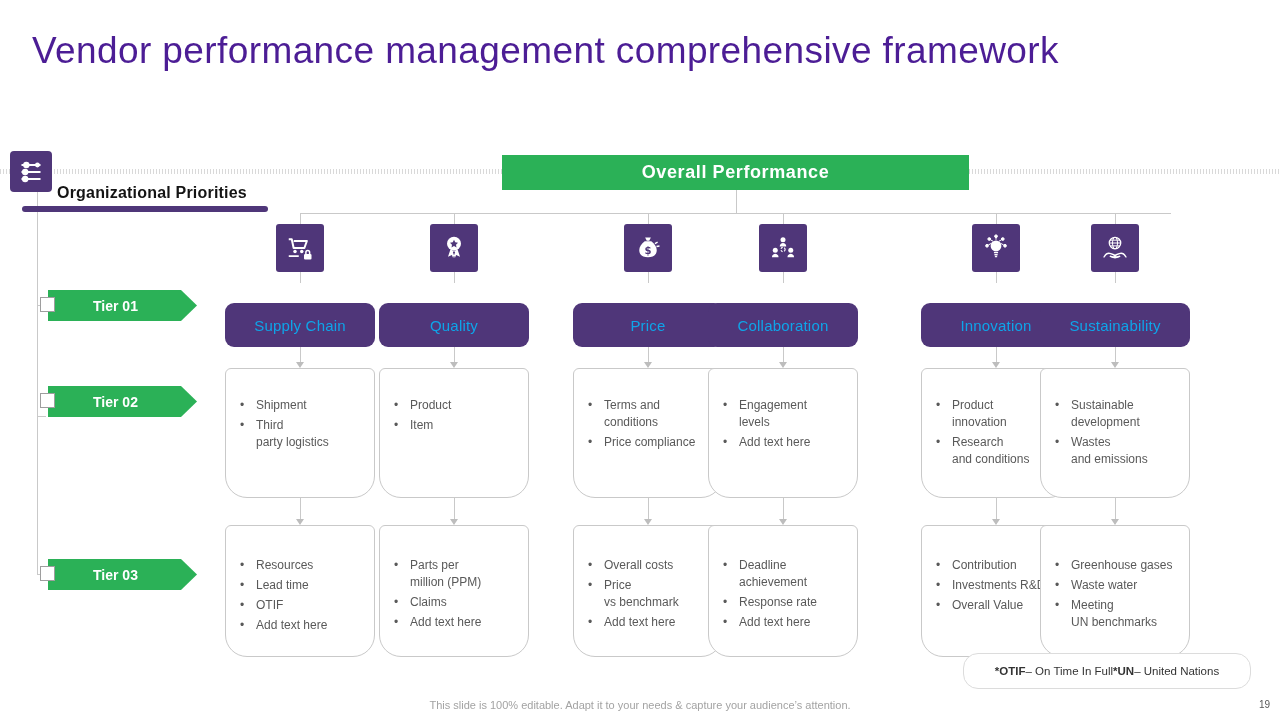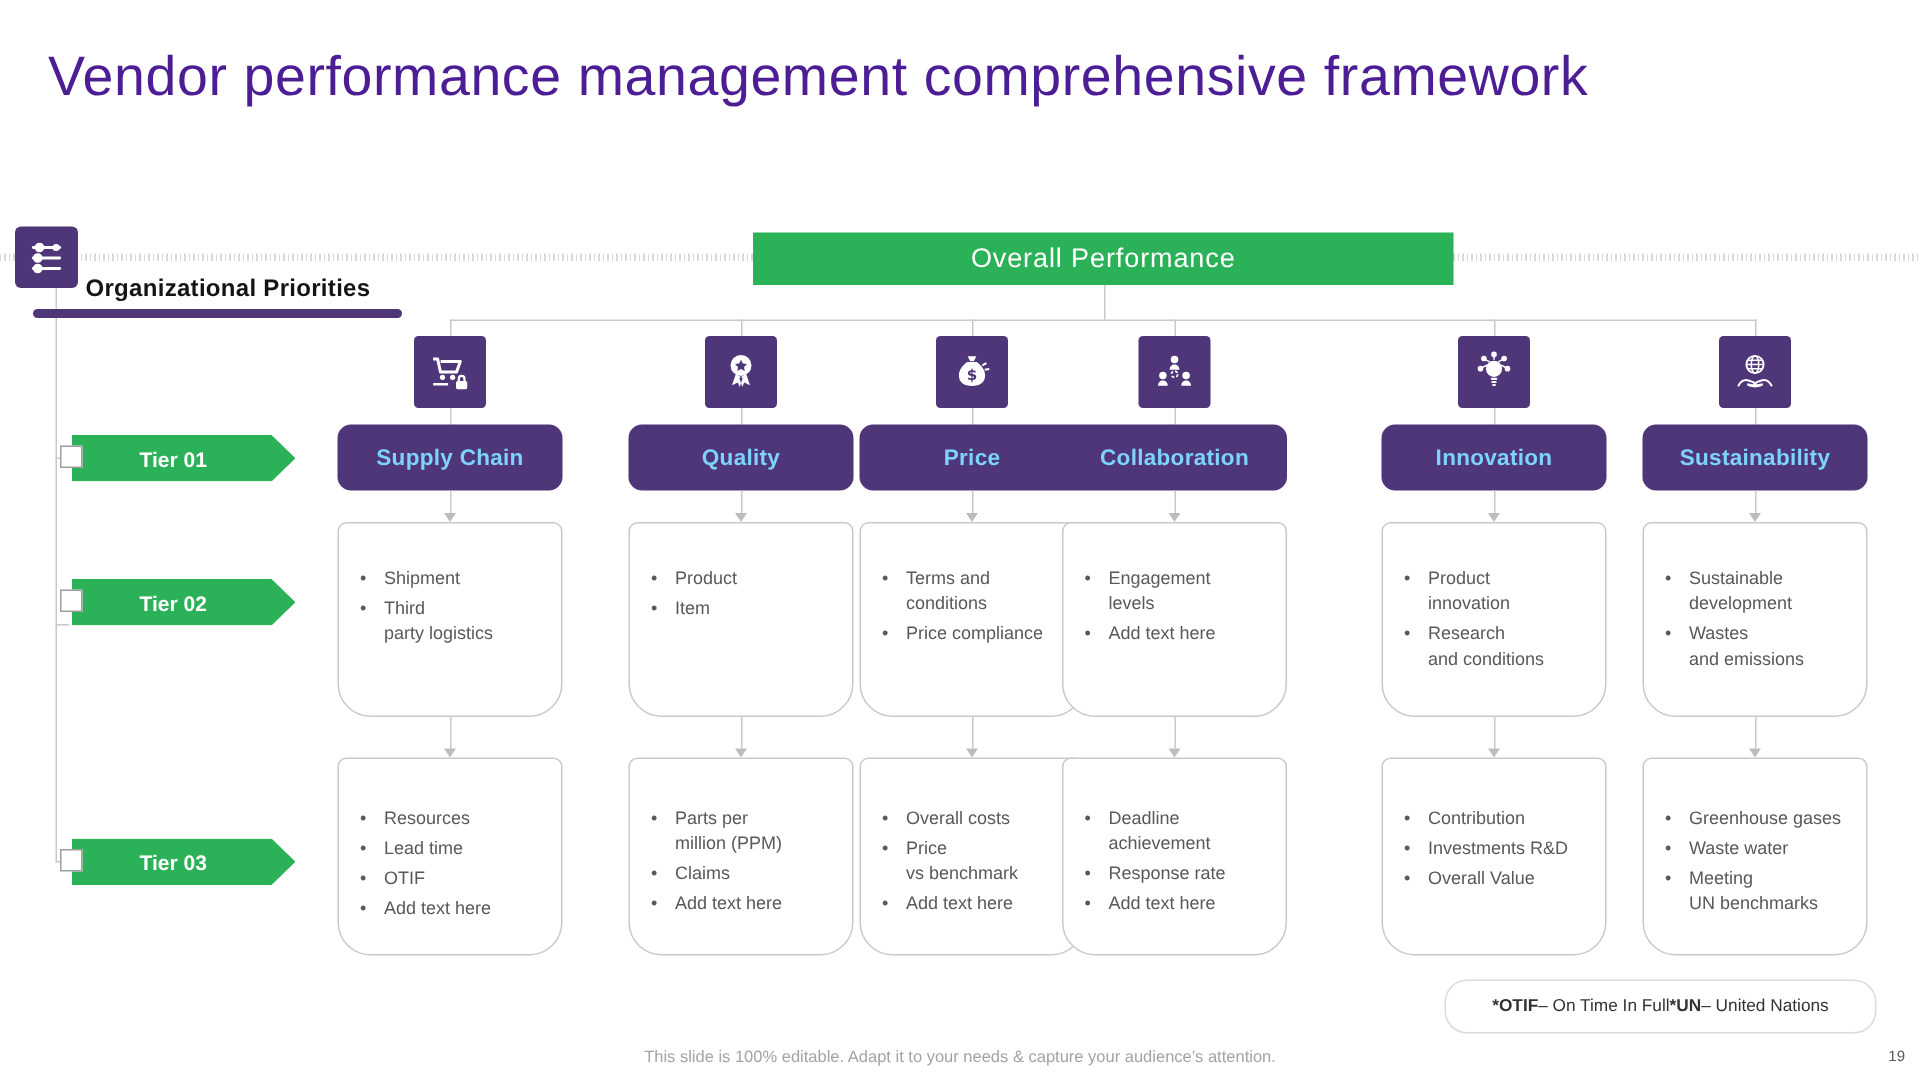--- a/index.html
+++ b/index.html
@@ -22,41 +22,41 @@
     background:repeating-linear-gradient(90deg,#d9d9d9 0 1px,transparent 1px 3px);}
 
   
   .org-icon{position:absolute;left:10px;top:151px;width:42px;height:41px;background:var(--purple);border-radius:4px;z-index:2;display:flex;align-items:center;justify-content:center;}
   .org-icon svg{width:28px;height:28px;}
   .org-label{position:absolute;left:57px;top:184px;font-size:16px;font-weight:bold;color:#141414;z-index:2;letter-spacing:.2px;}
   .org-underline{position:absolute;left:22px;top:206px;width:246px;height:6px;border-radius:3px;background:var(--purple);z-index:2;}
 
   
   .banner{position:absolute;left:502px;top:155px;width:467px;height:35px;background:var(--green);z-index:2;
-    display:flex;align-items:center;justify-content:center;color:#fff;font-weight:normal;font-size:18px;letter-spacing:.6px;}
+    display:flex;align-items:center;justify-content:center;color:#fff;font-weight:bold;font-size:18px;letter-spacing:.6px;}
 
   
   .vline{position:absolute;width:1px;background:var(--line);}
   .hline{position:absolute;height:1px;background:var(--line);}
 
   
   .pennant{position:absolute;left:40px;width:157px;height:31px;}
   .pennant-body{position:absolute;left:8px;top:0;right:0;bottom:0;background:var(--green);
     clip-path:polygon(0 0,calc(100% - 16px) 0,100% 50%,calc(100% - 16px) 100%,0 100%);
     display:flex;align-items:center;justify-content:center;padding-right:14px;
     color:#fff;font-weight:bold;font-size:14px;}
   .pennant-square{position:absolute;left:0;top:7px;width:15px;height:15px;background:#fff;border:1px solid #9e9e9e;z-index:2;}
 
   
   .col{position:absolute;top:213px;width:150px;display:flex;flex-direction:column;align-items:center;}
   .col .stub{width:1px;height:11px;background:var(--line);}
   .icon-sq{width:48px;height:48px;background:var(--purple);border-radius:3px;display:flex;align-items:center;justify-content:center;}
   .icon-sq svg{width:30px;height:30px;}
   .col-header{align-self:stretch;height:44px;background:var(--purple);border-radius:9px;
-    display:flex;align-items:center;justify-content:center;color:#7dd3fc;font-weight:bold;font-size:15px;letter-spacing:.2px;}
+    display:flex;align-items:center;justify-content:center;color:#0ea5e9;font-weight:normal;font-size:15px;letter-spacing:.2px;margin-top:20px;}
   .arrow{display:flex;flex-direction:column;align-items:center;}
   .arrow .line{width:1px;background:var(--line);}
   .arrow .head{width:0;height:0;border-left:4px solid transparent;border-right:4px solid transparent;border-top:6px solid #bdbdbd;}
   .tier-box{align-self:stretch;background:#fff;border:1px solid var(--line);border-radius:6px 6px 22px 22px;
     padding:28px 8px 10px 14px;}
   .tier-box.t3{padding-top:31px;}
   .bullet-row{display:flex;font-size:12px;color:var(--txt);line-height:1.42;margin-bottom:3px;}
   .bullet-dot{width:16px;flex:none;text-align:left;}
   .bullet-text{white-space:pre-line;}
 
@@ -160,21 +160,21 @@
           <div class="bullet-row">
             <span class="bullet-dot">•</span>
             <span class="bullet-text">OTIF</span>
           </div>
           <div class="bullet-row">
             <span class="bullet-dot">•</span>
             <span class="bullet-text">Add text here</span>
           </div>
         </div>
       </div>
-      <div class="col" style="left: 419px; justify-content: space-between;">
+      <div class="col" style="left: 379px; justify-content: space-between;">
         <div class="stub"></div>
         <div class="icon-sq">
           <svg viewBox="0 0 24 24">
             <path d="M9.2 13l-2 6 3.1-1.4 1 2.4 1.6-4.8zM14.8 13l2 6-3.1-1.4-1 2.4-1.6-4.8z" fill="#fff"></path>
             <circle cx="12" cy="8.5" r="5.6" fill="#fff"></circle>
             <path d="M12 5.4l1 2 2.2.3-1.6 1.6.4 2.2-2-1.1-2 1.1.4-2.2L8.8 7.7l2.2-.3z" fill="#4F3679"></path>
           </svg>
         </div>
         <div class="stub"></div>
         <div class="col-header">Quality</div>
@@ -357,21 +357,21 @@
           <div class="bullet-row">
             <span class="bullet-dot">•</span>
             <span class="bullet-text">Investments R&amp;D</span>
           </div>
           <div class="bullet-row">
             <span class="bullet-dot">•</span>
             <span class="bullet-text">Overall Value</span>
           </div>
         </div>
       </div>
-      <div class="col" style="left: 1095px;">
+      <div class="col" style="left: 1040px;">
         <div class="stub"></div>
         <div class="icon-sq">
           <svg viewBox="0 0 24 24">
             <g fill="none" stroke="#fff" stroke-width="1">
               <circle cx="12" cy="8" r="4.6"></circle>
               <ellipse cx="12" cy="8" rx="2" ry="4.6" stroke-width="0.8"></ellipse>
               <path d="M7.5 8h9M8.1 5.7h7.8M8.1 10.3h7.8" stroke-width="0.8"></path>
             </g>
             <path d="M3.2 19.2c1.3-2.4 3.3-3.4 5.4-2.7l2.4.9c.5.2.7.7.5 1.2-.2.4-.6.6-1.1.5l-2.5-.5c1.5.9 3.1 1.2 4.9.8" fill="none" stroke="#fff" stroke-width="1.1" stroke-linecap="round"></path>
             <path d="M20.8 19.2c-1.3-2.4-3.3-3.4-5.4-2.7l-2.4.9c-.5.2-.7.7-.5 1.2.2.4.6.6 1.1.5l2.5-.5c-1.5.9-3.1 1.2-4.9.8" fill="none" stroke="#fff" stroke-width="1.1" stroke-linecap="round"></path>

